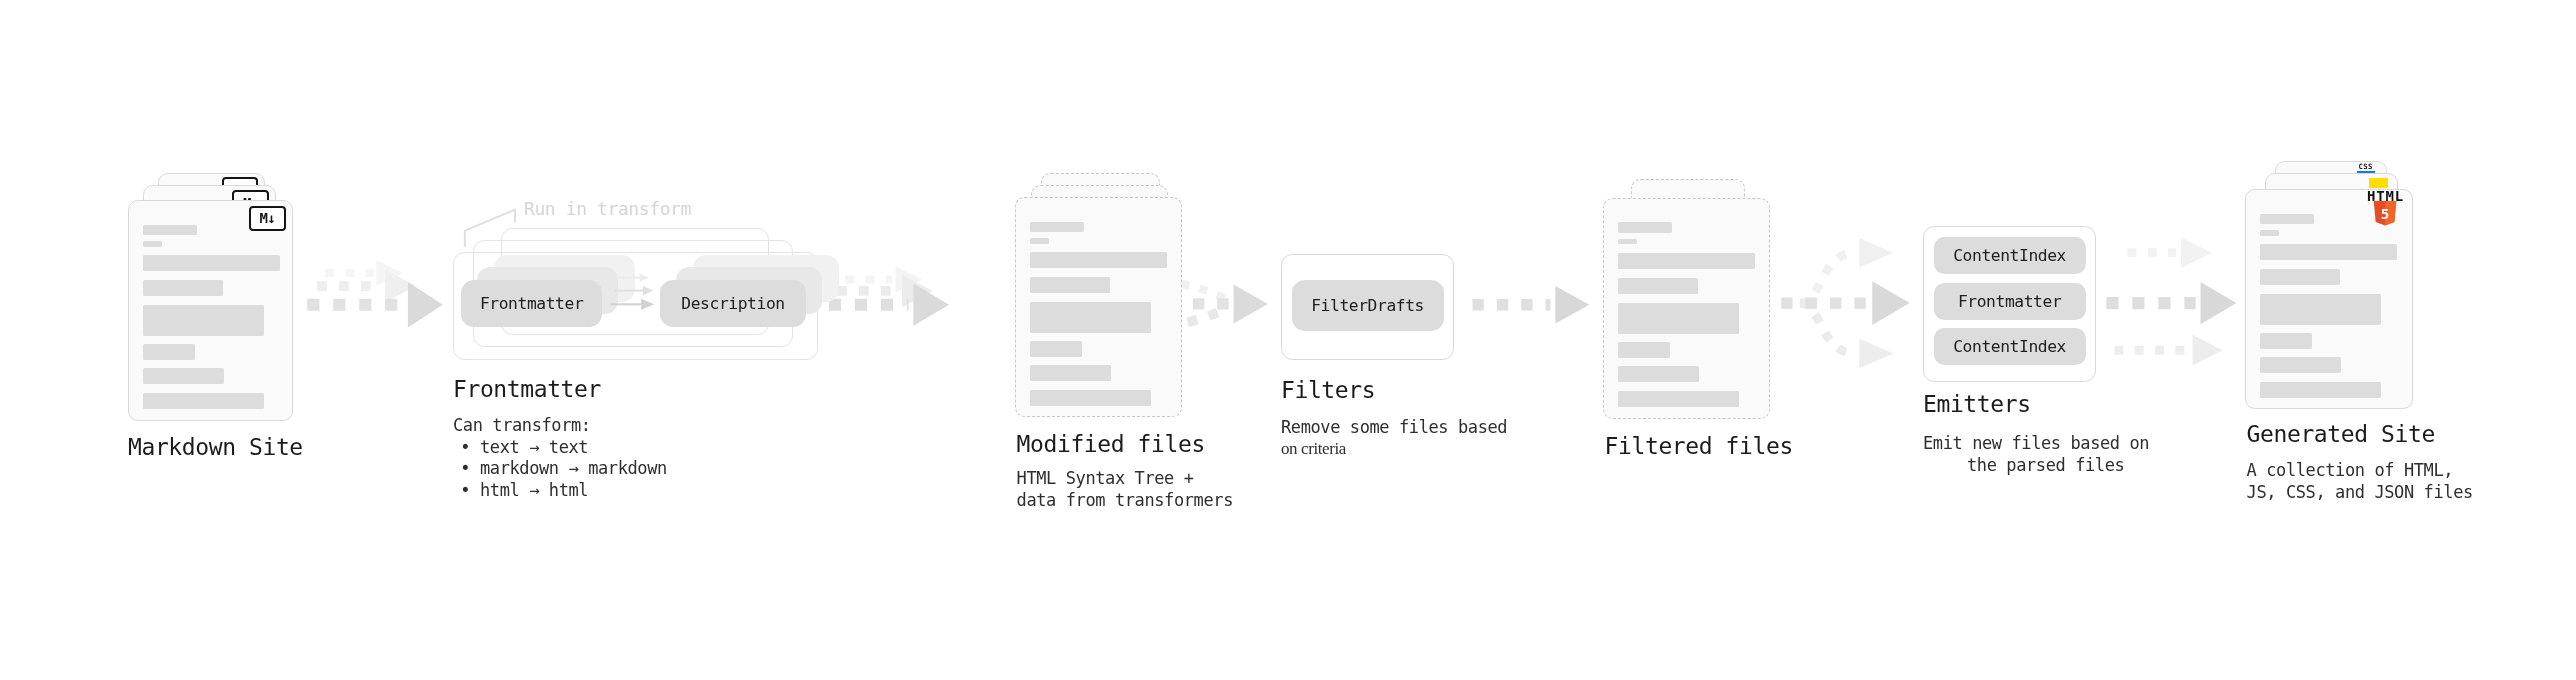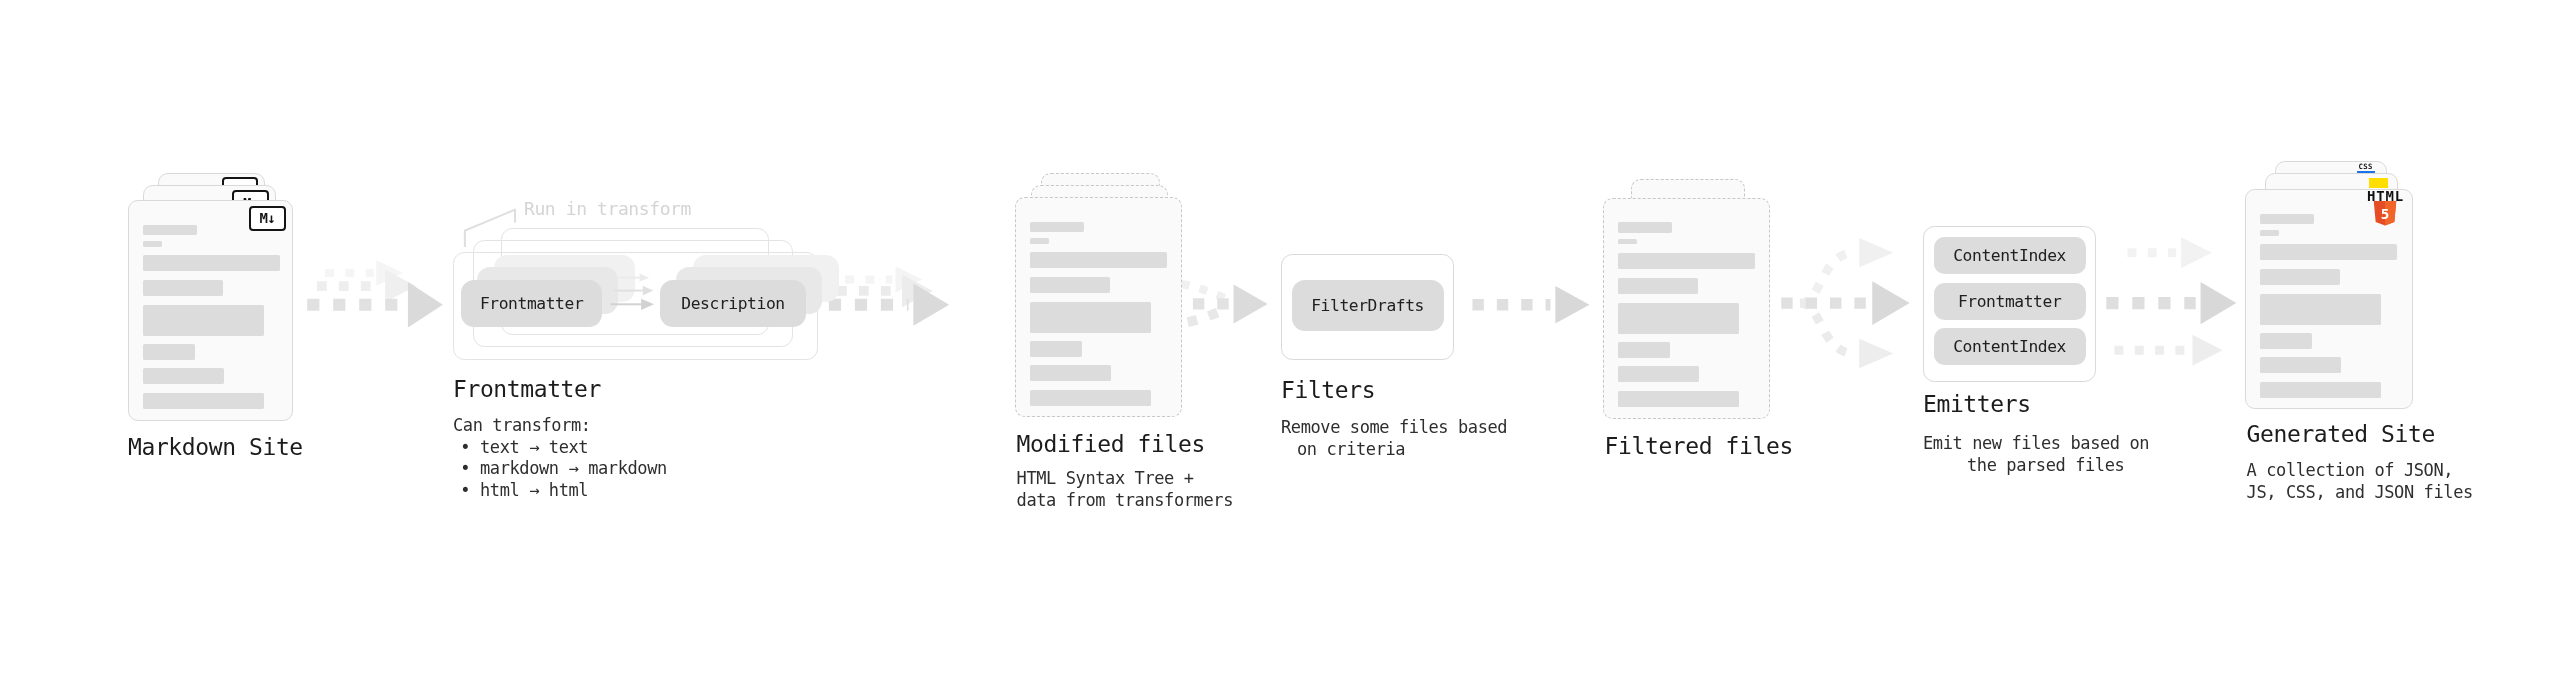--- a/index.html
+++ b/index.html
@@ -207,21 +207,21 @@
   <div class="stage-caption" style="left:1.6px;top:326px;">data from transformers</div>
 </div>
 
 <div class="stage" style="left:1281px;top:254px;width:211px;height:211px;">
   <div class="white-box" style="left:0px;top:0px;width:173px;height:106px;"></div>
   <div class="pill" style="left:10.6px;top:26px;width:152px;height:51px;">
       <span>FilterDrafts</span>
     </div>
   <div class="stage-label" style="left:0px;top:123px;">Filters</div>
   <div class="stage-caption" style="left:0px;top:162px;text-align:right;">Remove some files based</div>
-  <div class="stage-caption" style="left:16px;top:184px;">on criteria</div>
+  <div class="stage-caption" style="left:0px;top:184px;font-family:Liberation Serif, serif;">on criteria</div>
 </div>
 
 <div class="stage" style="left:1603px;top:179px;width:244px;height:293px;">
   <div class="doc dashed" style="left:28.4px;top:0px;width:114px;height:89px;z-index:1;"></div>
   <div class="doc dashed" style="left:0px;top:18.7px;width:167px;height:221px;z-index:2;">
       <div class="skline" style="top: 23.6px; width: 54px; height: 10.6px;"></div>
       <div class="skline" style="top: 40px; width: 18.7px; height: 5.7px;"></div>
       <div class="skline" style="top: 54px; width: 137px; height: 16.3px;"></div>
       <div class="skline" style="top: 79px; width: 80px; height: 16.3px;"></div>
       <div class="skline" style="top: 104px; width: 121px; height: 31px;"></div>
@@ -270,16 +270,16 @@
   <div class="skline" style="top: 23.6px; width: 54px; height: 10.6px;"></div>
       <div class="skline" style="top: 40px; width: 18.7px; height: 5.7px;"></div>
       <div class="skline" style="top: 54px; width: 137px; height: 16.3px;"></div>
       <div class="skline" style="top: 79px; width: 80px; height: 16.3px;"></div>
       <div class="skline" style="top: 104px; width: 121px; height: 31px;"></div>
       <div class="skline" style="top: 143px; width: 52px; height: 16.3px;"></div>
       <div class="skline" style="top: 167px; width: 81px; height: 16.3px;"></div>
       <div class="skline" style="top: 192px; width: 121px; height: 16.3px;"></div>
     </div>
   <div class="stage-label" style="left:1.6px;top:268px;">Generated Site</div>
-  <div class="stage-caption" style="left:1.6px;top:306px;">A collection of JSON,</div>
+  <div class="stage-caption" style="left:1.6px;top:306px;">A collection of HTML,</div>
   <div class="stage-caption" style="left:1.6px;top:328px;">JS, CSS, and JSON files</div>
 </div>
 
 
 </body></html>

